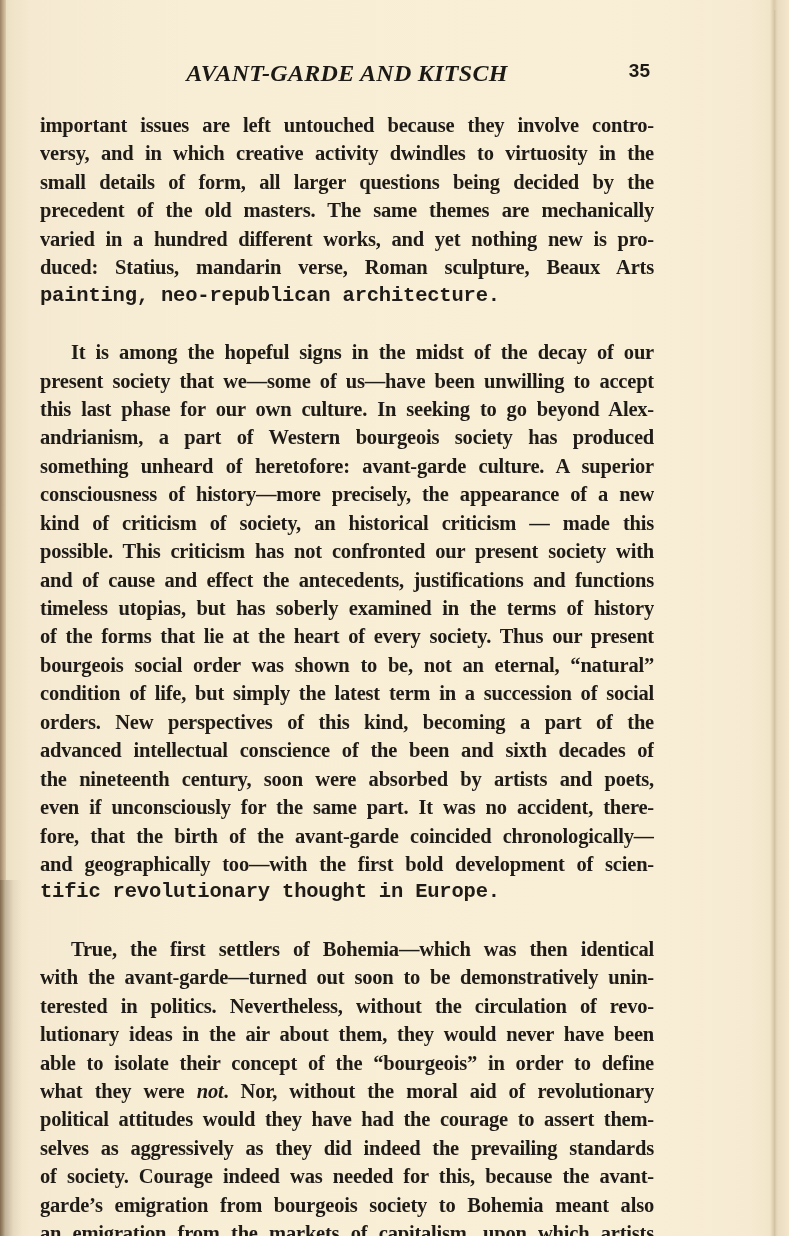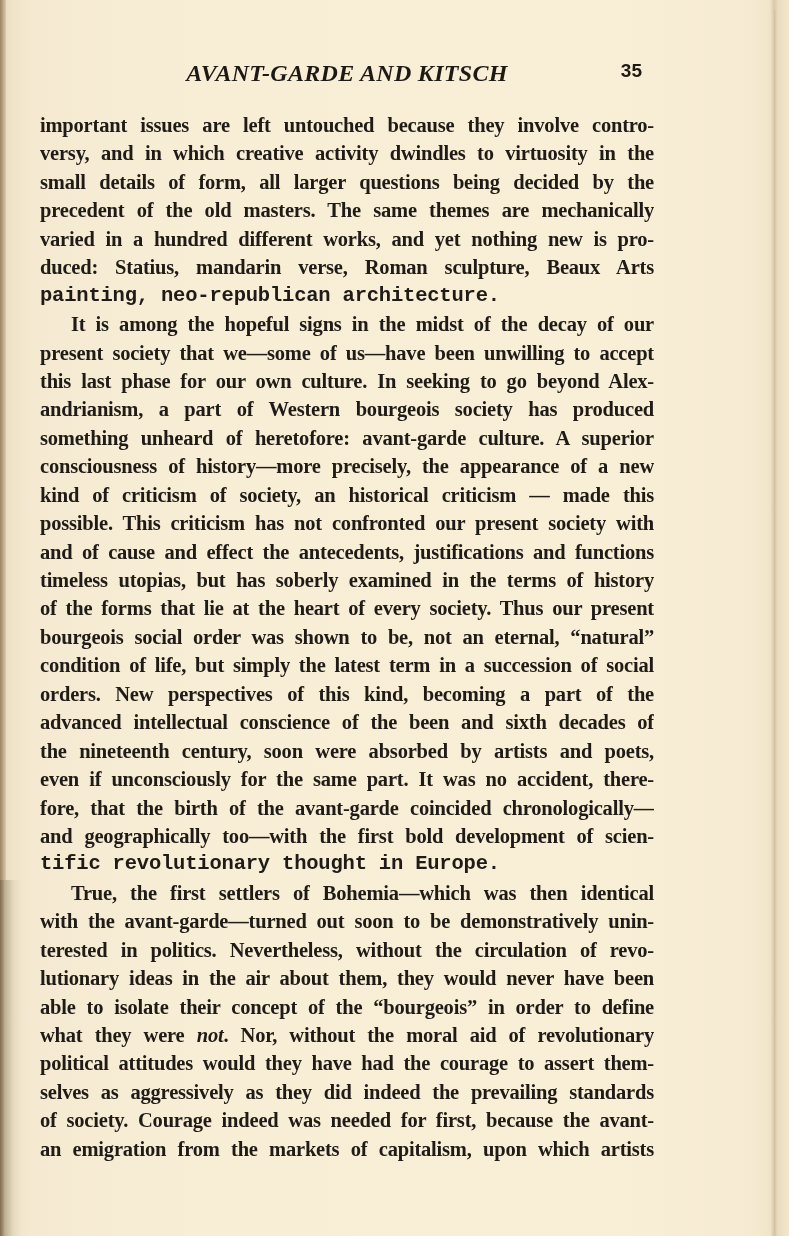--- a/index.html
+++ b/index.html
@@ -63,21 +63,21 @@
       right: 0;
       text-align: center;
       font-style: italic;
       font-weight: bold;
       font-size: 24px;
       letter-spacing: 0.3px;
       top: 2px;
     }
     .page-number {
       position: absolute;
-      right: 12px;
+      right: 4px;
       top: 2px;
       font-size: 19px;
       font-weight: bold;
       font-family: "Liberation Sans Narrow", "Liberation Sans", sans-serif;
     }
     .body-text {
       position: absolute;
       left: 40px;
       top: 111px;
       width: 614px;
@@ -95,20 +95,21 @@
       text-align: justify;
       text-align-last: justify;
       overflow: hidden;
     }
     .line.last {
       text-align-last: left;
       font-family: Liberation Mono, monospace;
     }
     .line.indent {
       text-indent: 31px;
+      margin-top: 28px;
     }
     .paragraph {
       display: block;
     }
     em {
       font-style: italic;
     }
   </style>
 </head>
 <body>
@@ -157,17 +158,18 @@
       </div>
       <div class="paragraph">
         <span class="line indent">True, the first settlers of Bohemia—which was then identical</span>
         <span class="line">with the avant-garde—turned out soon to be demonstratively unin-</span>
         <span class="line">terested in politics. Nevertheless, without the circulation of revo-</span>
         <span class="line">lutionary ideas in the air about them, they would never have been</span>
         <span class="line">able to isolate their concept of the “bourgeois” in order to define</span>
         <span class="line">what they were <em>not</em>. Nor, without the moral aid of revolutionary</span>
         <span class="line">political attitudes would they have had the courage to assert them-</span>
         <span class="line">selves as aggressively as they did indeed the prevailing standards</span>
-        <span class="line">of society. Courage indeed was needed for first, because the avant-</span>
+        <span class="line">of society. Courage indeed was needed for this, because the avant-</span>
+        <span class="line">garde’s emigration from bourgeois society to Bohemia meant also</span>
         <span class="line">an emigration from the markets of capitalism, upon which artists</span>
       </div>
     </div>
 </div>
 
 </body></html>

